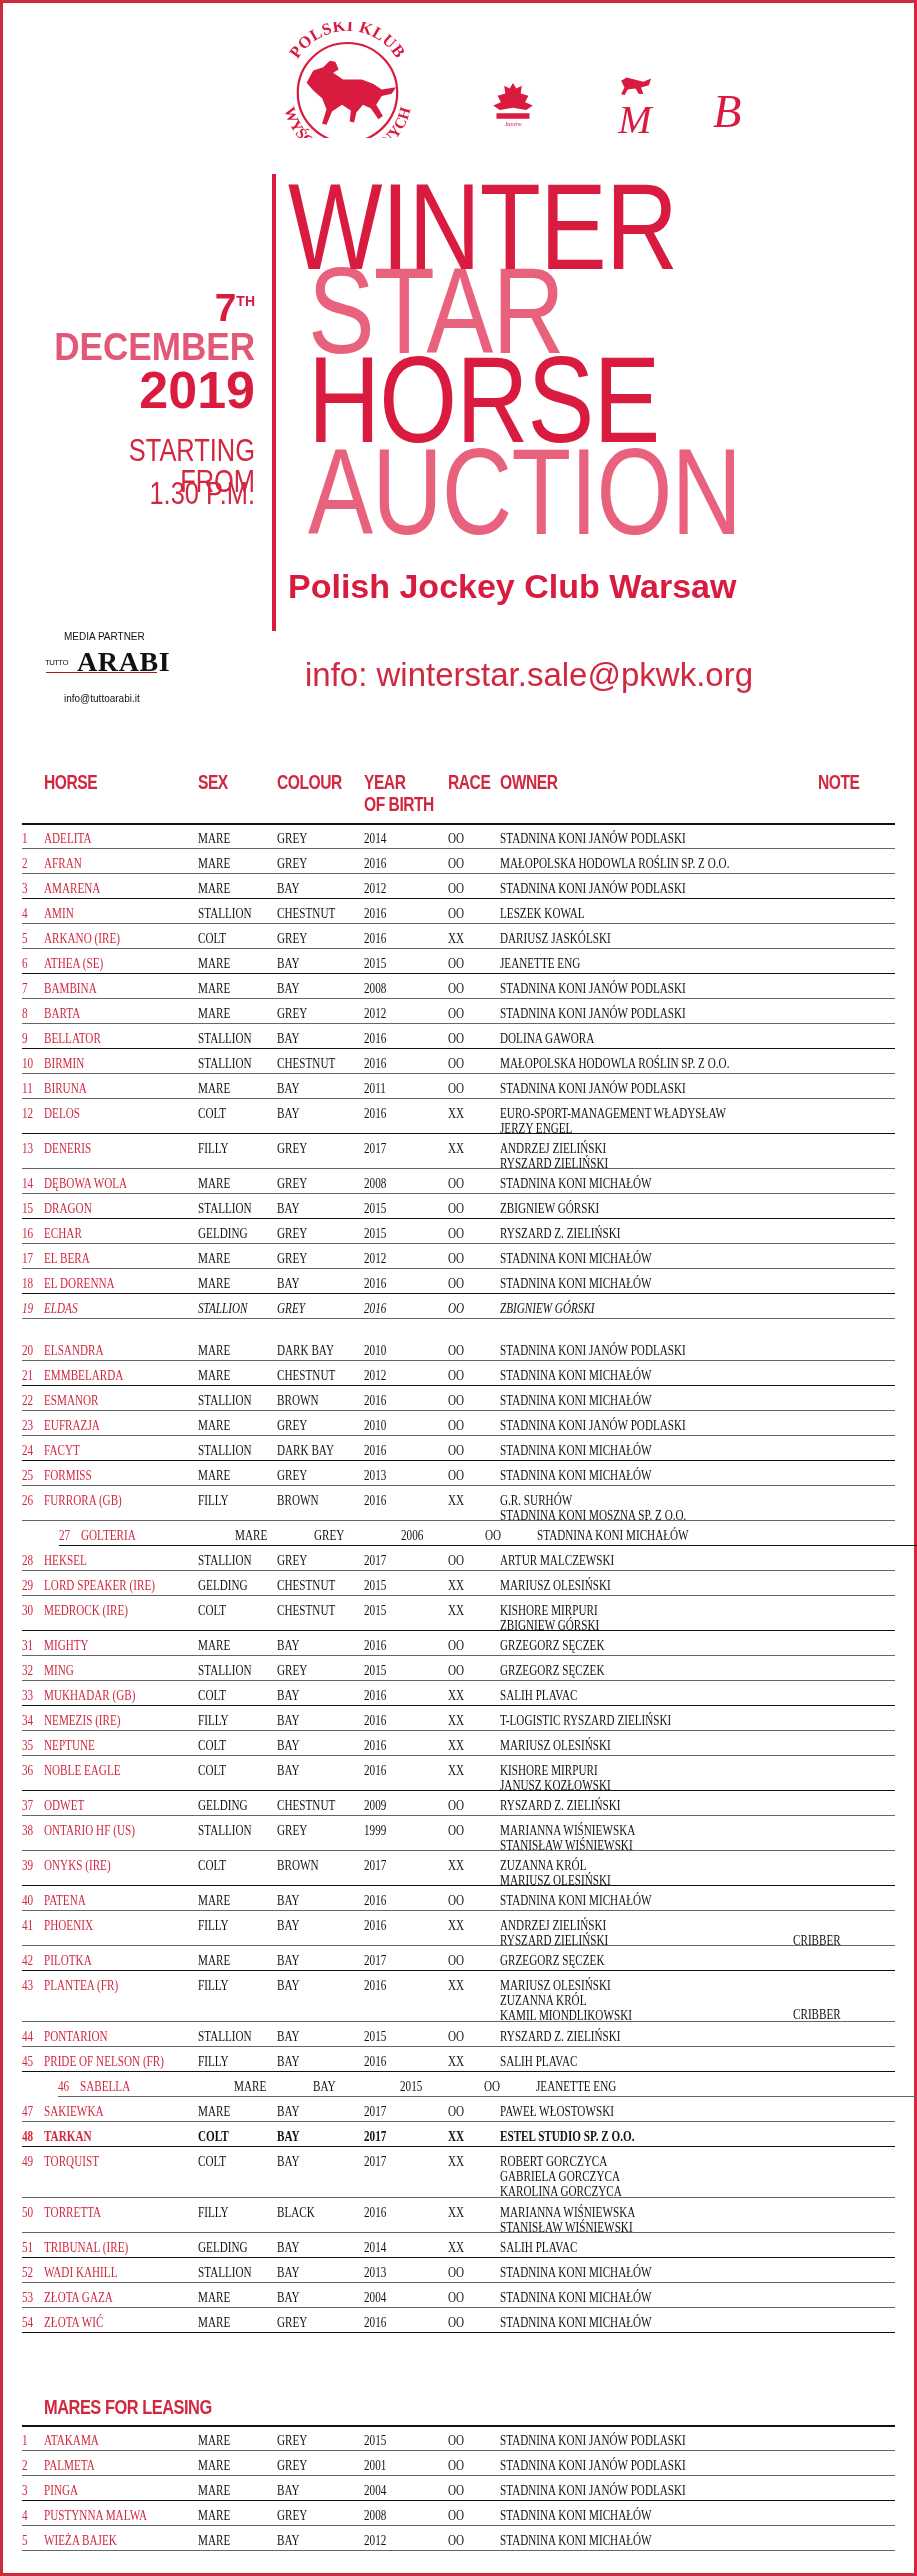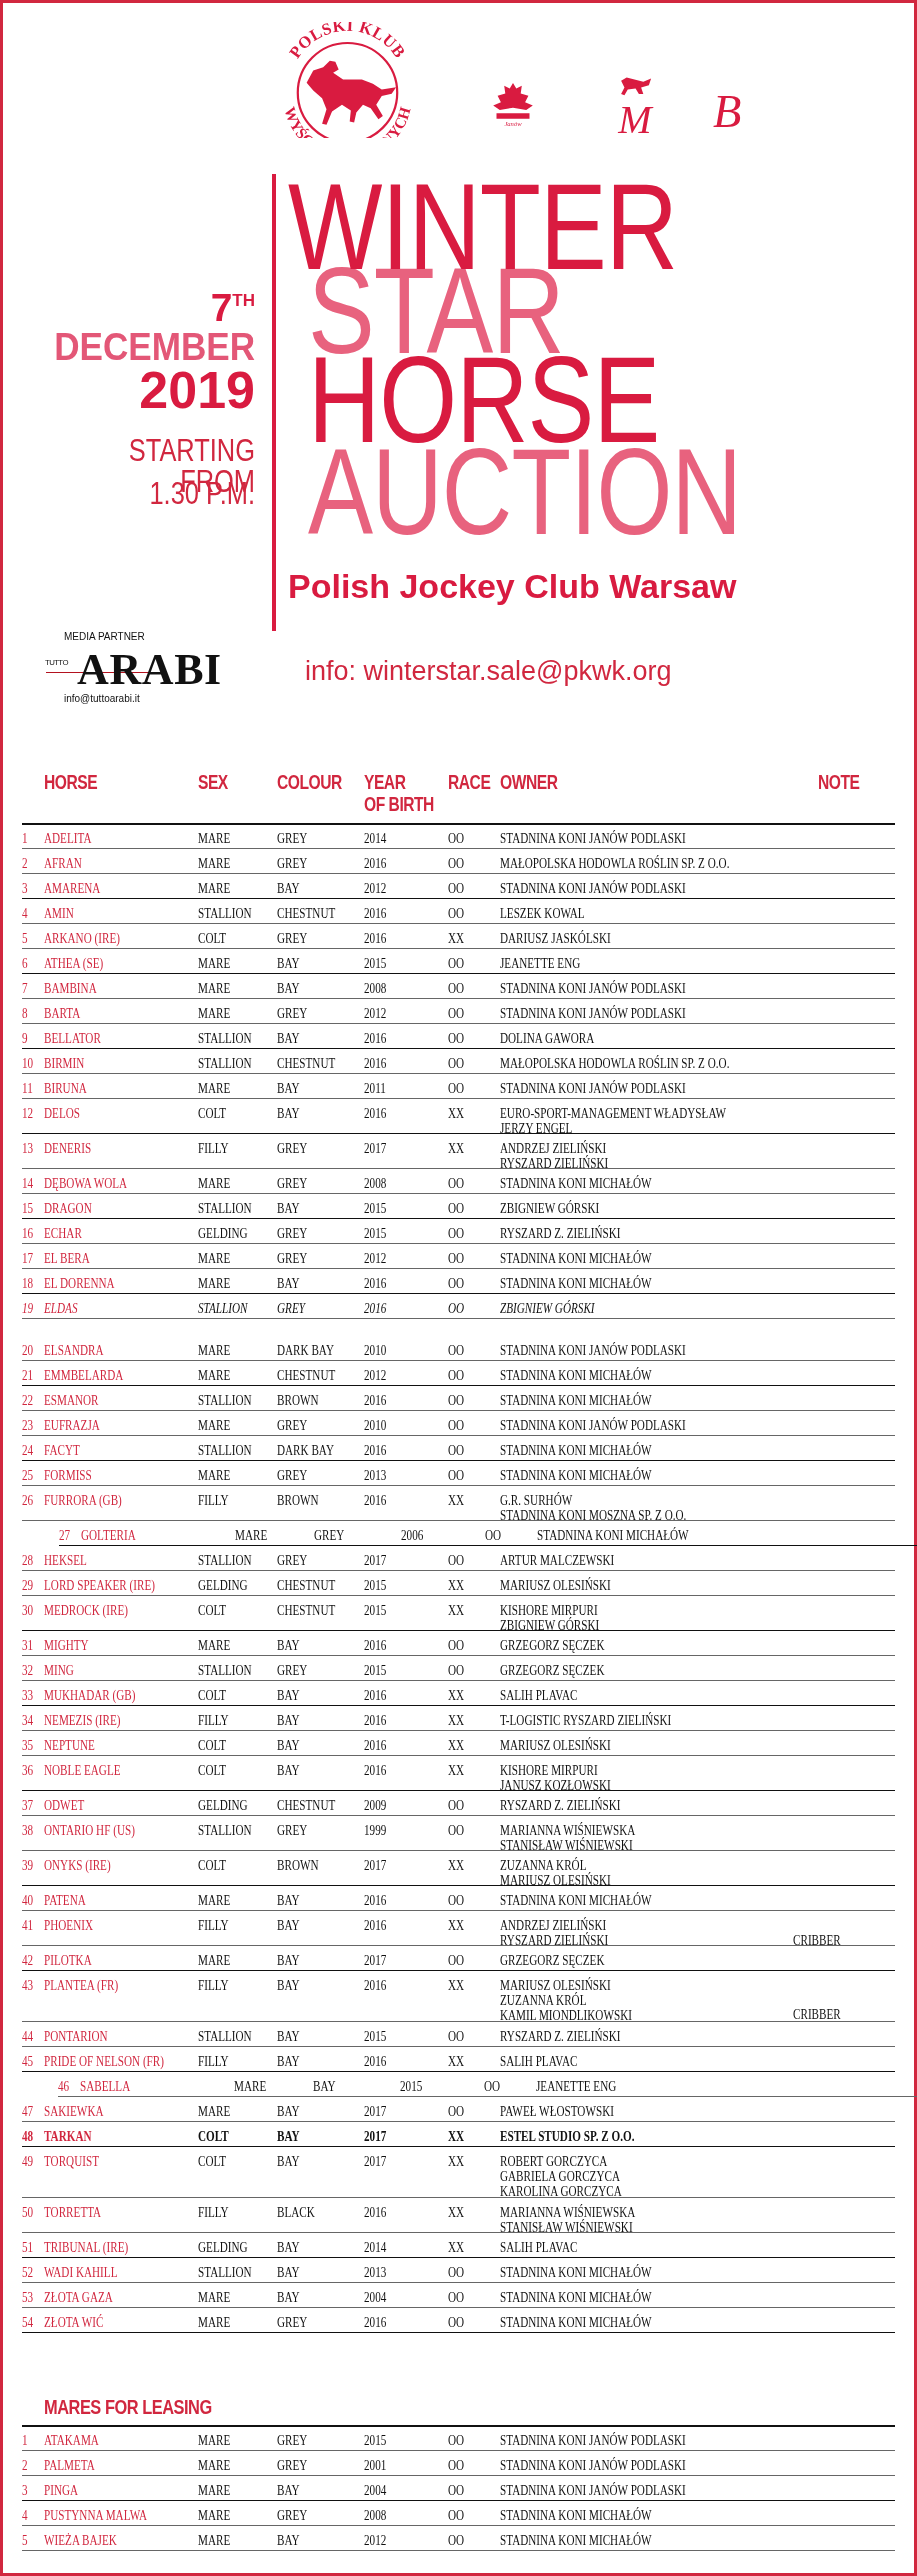--- a/index.html
+++ b/index.html
@@ -34,38 +34,38 @@
   .subtitle {
     position: absolute; left: 288px; top: 567px; font-family: "Liberation Sans", sans-serif;
     font-weight: 700; font-size: 34px; color: #d91b40; letter-spacing: 0px;
   }
 
   .date-block {
     position: absolute; left: 11px; width: 244px; text-align: right;
     font-family: "Liberation Sans", sans-serif; font-weight: 700; color: #d91b40;
   }
   .date-day { top: 288px; font-size: 39px; line-height: 1; }
-  .date-day sup { font-size: 17px; vertical-align: 15.5px; margin-top: 16px; }
+  .date-day sup { font-size: 14px; vertical-align: 15.5px; margin-top: 16px; }
   .date-month { top: 327px; font-size: 39px; color: #e35777; line-height: 1; transform: scaleX(0.9); transform-origin: right; }
   .date-year { top: 364px; font-size: 52px; line-height: 1; }
   .start-line1 { top: 435px; font-size: 31px; font-weight: 400; line-height: 1; color: #d1273f; transform: scaleX(0.82); transform-origin: right; }
   .start-line2 { top: 478px; font-size: 31px; font-weight: 400; line-height: 1; color: #d1273f; transform: scaleX(0.82); transform-origin: right; }
 
   .media-partner {
     position: absolute; left: 64px; top: 631px; font-family: "Liberation Sans", sans-serif;
     font-size: 10px; color: #111; letter-spacing: 0px;
   }
   .tutto-logo { position: absolute; left: 45px; top: 651px; width: 166px; height: 33px; }
   .tutto-small { position: absolute; left: 0; top: 6.7px; font-family: "Liberation Sans", sans-serif; font-size: 7.8px; color:#111; letter-spacing:-0.6px; }
-  .tutto-big { position: absolute; left: 32px; top: -3.3px; font-family: "Liberation Serif", serif; font-size: 44px; font-weight: 700; color:#111; letter-spacing: 0.6px; line-height: 1; }
+  .tutto-big { position: absolute; left: 32px; top: -3.3px; font-family: "Liberation Serif", serif; font-size: 28px; font-weight: 700; color:#111; letter-spacing: 0.6px; line-height: 1; }
   .tutto-line { position: absolute; left: 1.1px; top: 20.5px; width: 111px; height: 1.7px; background:#b3121f; }
   .tutto-email { position: absolute; left: 64px; top: 693px; font-family: "Liberation Sans", sans-serif; font-size: 10px; color: #111; }
   .info-email {
     position: absolute; left: 305px; top: 656px; font-family: "Liberation Sans", sans-serif;
-    font-size: 27px; color: #d1273f;
+    font-size: 33px; color: #d1273f;
   }
   .thead { position: absolute; top: 771px; left: 22px; width: 873px; height: 55px; }
   .th {
     position: absolute; top: 0; font-family: "Liberation Sans", sans-serif; font-weight: 700;
     font-size: 20px; color: #d1273f; line-height: 22px; transform: scaleX(0.78); transform-origin: left top;
     letter-spacing: -0.6px;
   }
   .head-rule { position: absolute; top: 823px; left: 22px; width: 873px; height: 1.7px; background: #111; }
   .rows { position: absolute; left: 22px; width: 873px; }
   .row { position: relative; width: 873px; border-bottom: 1.1px solid #666; }

